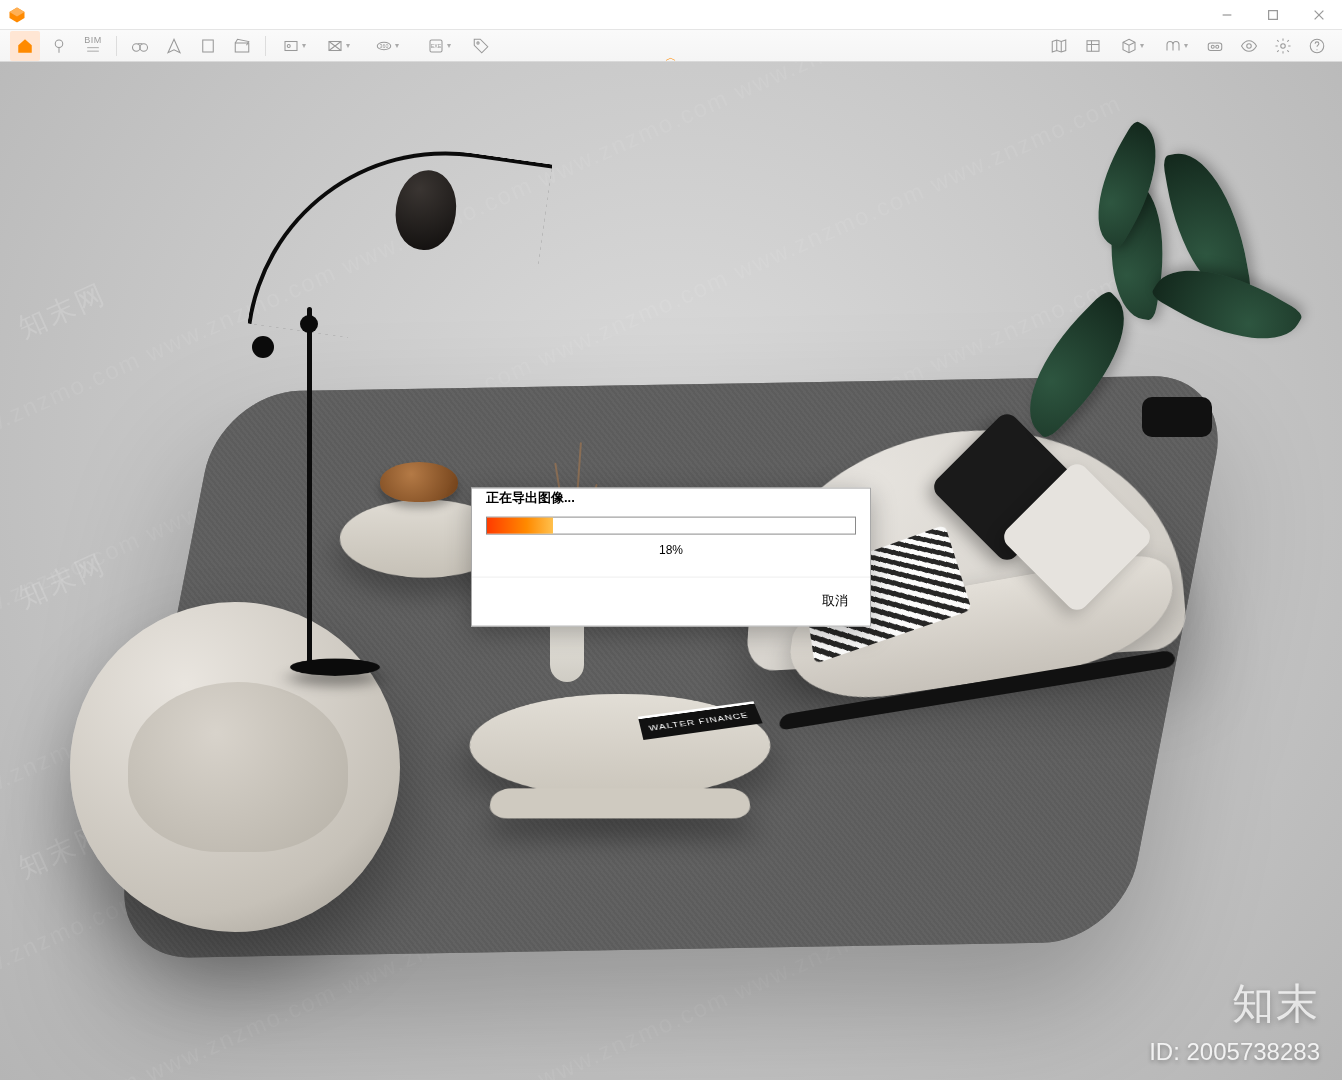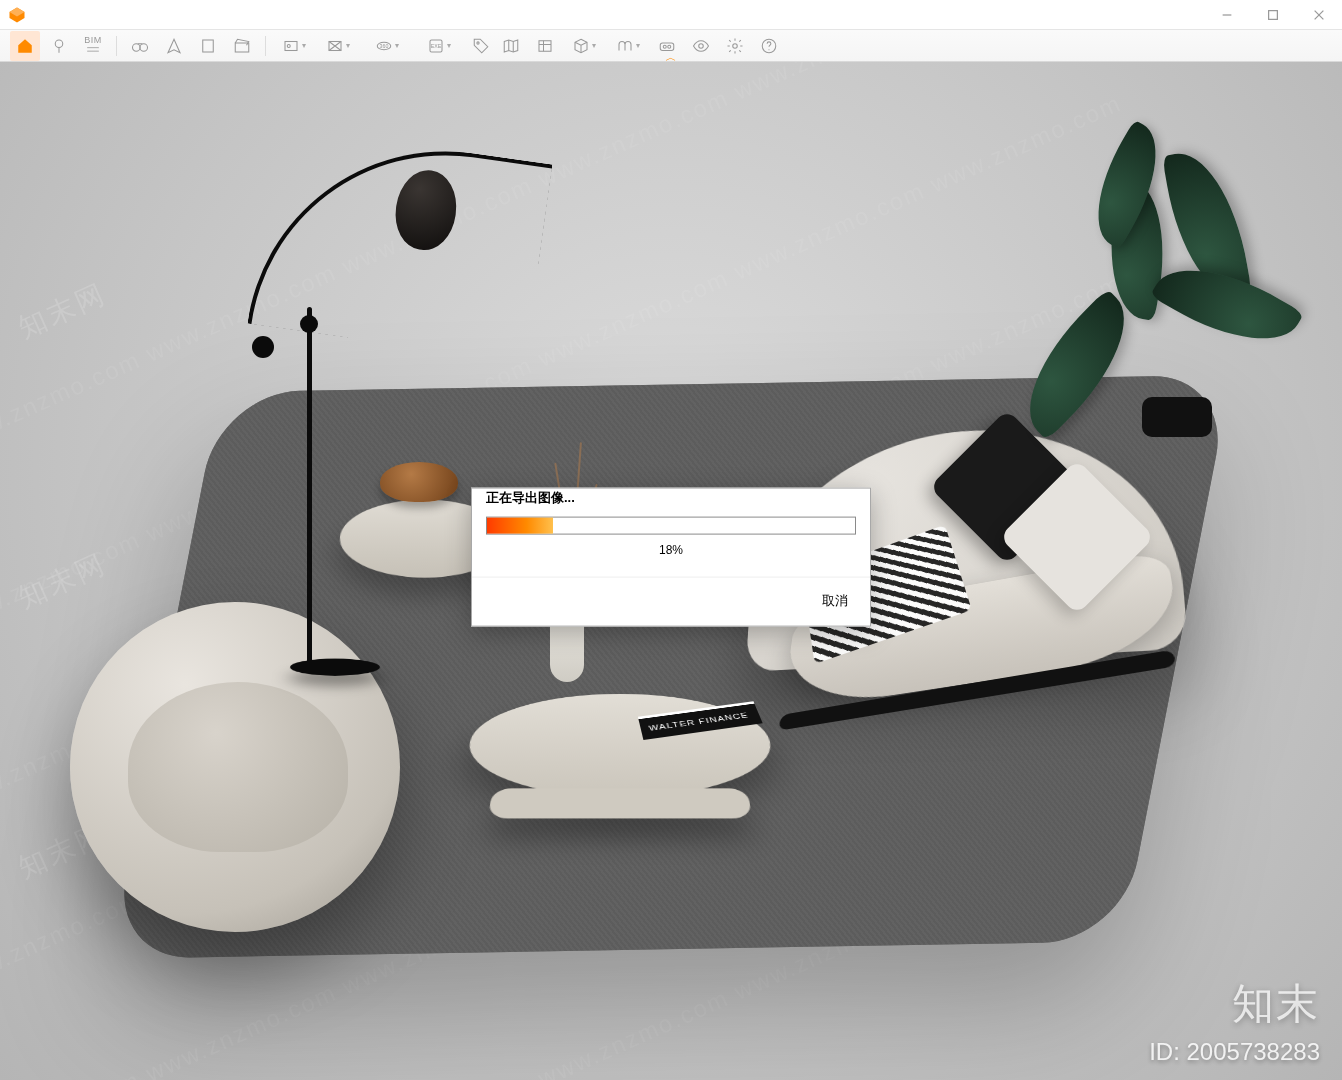--- a/index.html
+++ b/index.html
@@ -24,20 +24,21 @@
     color:#555;
   }
 
   
   .toolbar {
     height: 32px;
     background: linear-gradient(#fafafa,#f5f5f5);
     border-bottom: 1px solid #d9d9d9;
     display:flex;
     align-items:center;
+    justify-content:space-between;
     padding: 0 10px;
     position: relative;
   }
   .tb-left, .tb-right { display:flex; align-items:center; gap:4px; }
   .tb-home {
     width:30px; height:30px;
     background:#ffe6d4;
     display:flex; align-items:center; justify-content:center;
     color:#ff8a00;
     border-radius:2px;

